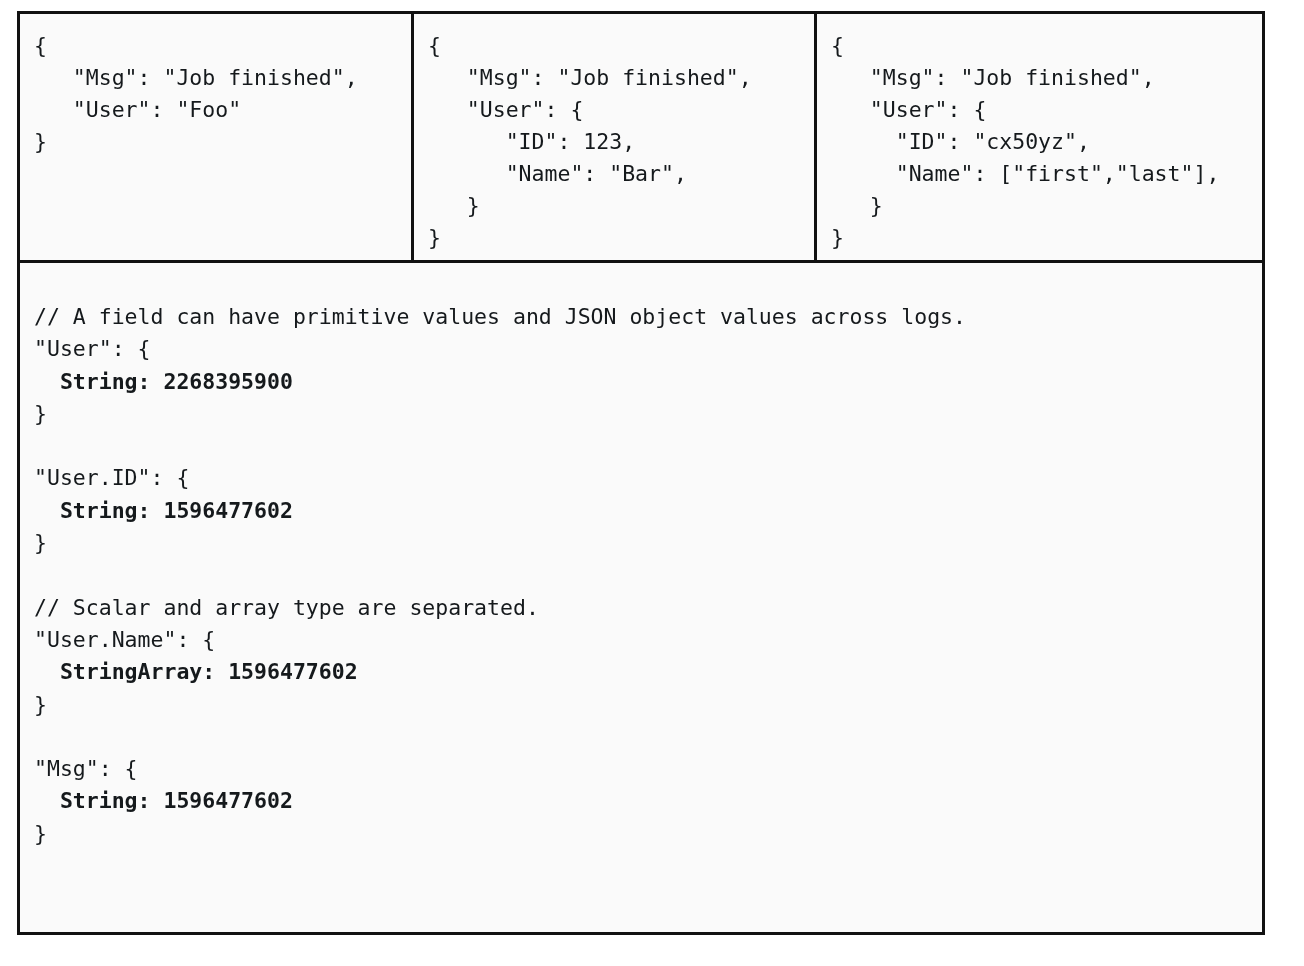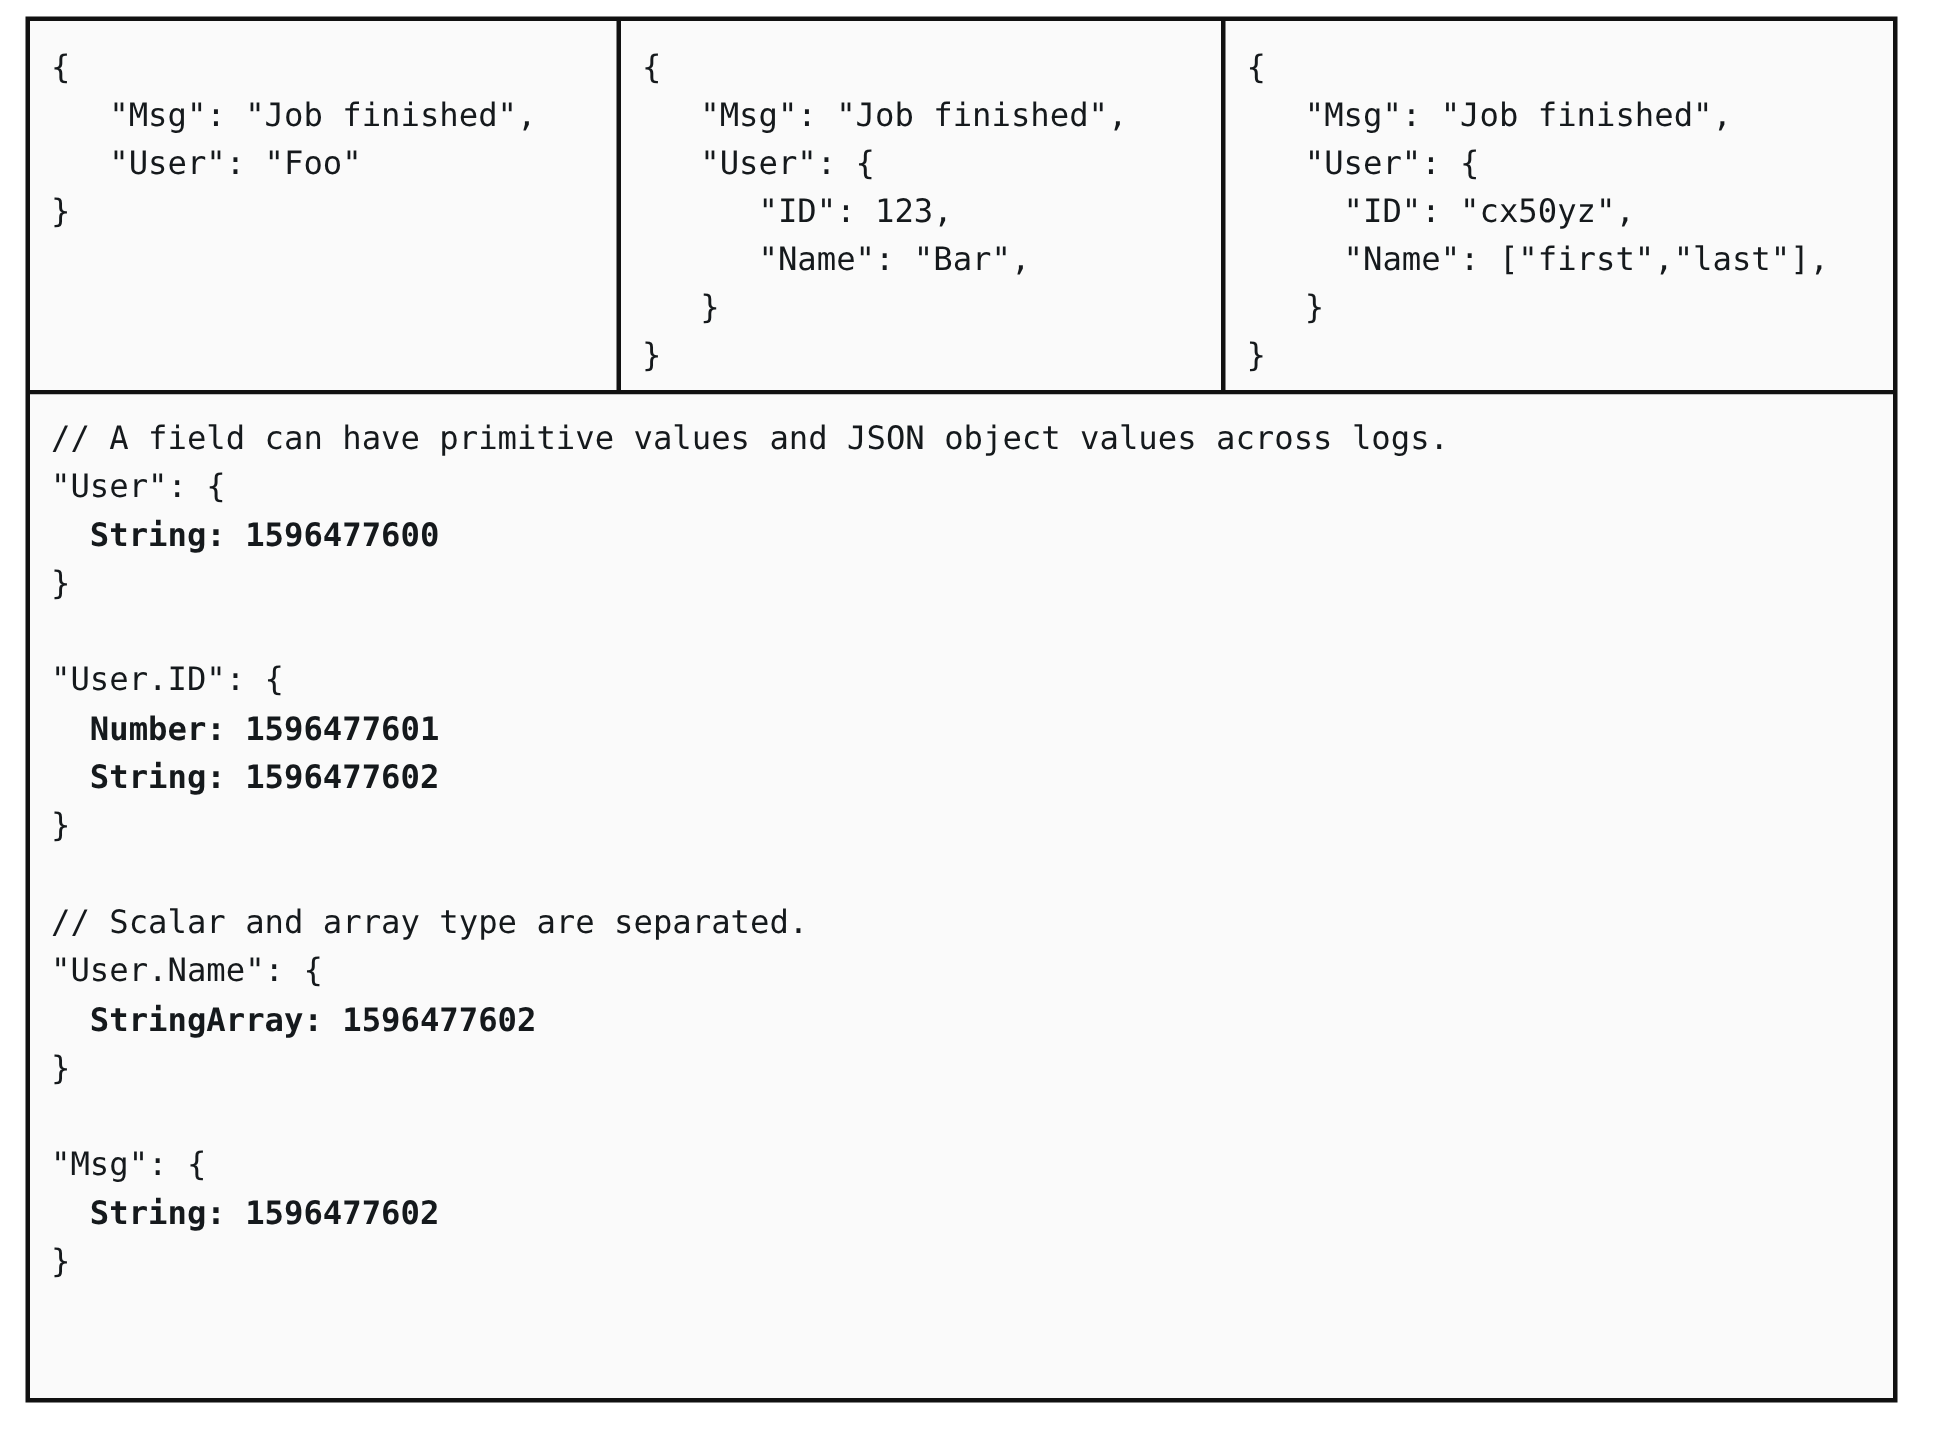--- a/index.html
+++ b/index.html
@@ -59,20 +59,21 @@
     letter-spacing: 0px;
   }
 
   
   #schema-panel {
     flex: 1 1 auto;
     box-sizing: border-box;
     padding: 14px 0 0 14px;
     background: #fafafa;
     overflow: hidden;
+    margin-top: 24px;
   }
   #schema-panel .code-block {
     font-size: 21.5px;
     line-height: 32.3px;
   }
   .bold-line { font-weight: bold; }
 </style>
 </head>
 <body>
 
@@ -102,26 +103,25 @@
      "Name": ["first","last"],
    }
 }</pre>
     </div>
   </div>
 
   <div id="schema-panel">
     <div id="schema-blocks">
         <pre class="code-block"><span>// A field can have primitive values and JSON object values across logs.
 </span><span>"User": {
-</span><span class="bold-line">  String: 1596477600
+</span><span class="bold-line">  String: 2268395900
 </span><span>}
 
 </span></pre>
         <pre class="code-block"><span>"User.ID": {
-</span><span class="bold-line">  Number: 1596477601
 </span><span class="bold-line">  String: 1596477602
 </span><span>}
 
 </span></pre>
         <pre class="code-block"><span>// Scalar and array type are separated.
 </span><span>"User.Name": {
 </span><span class="bold-line">  StringArray: 1596477602
 </span><span>}
 
 </span></pre>

